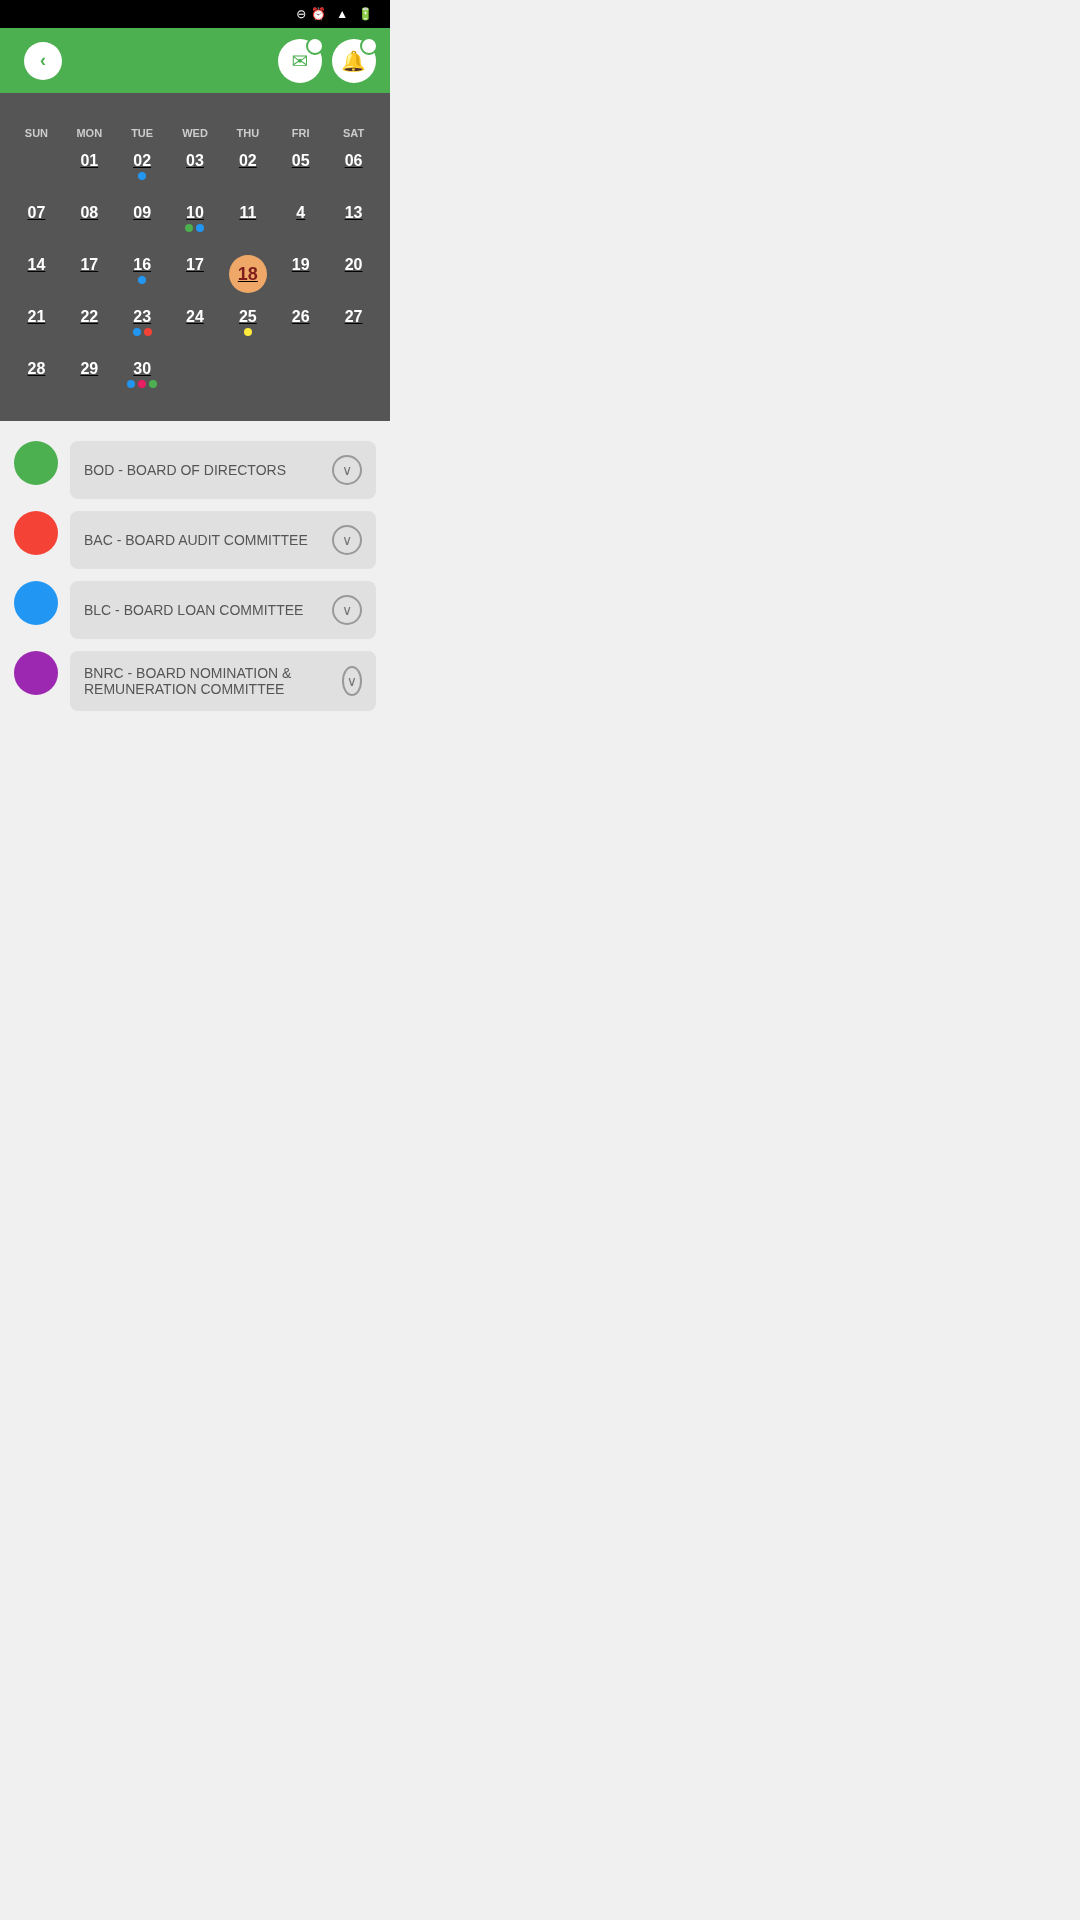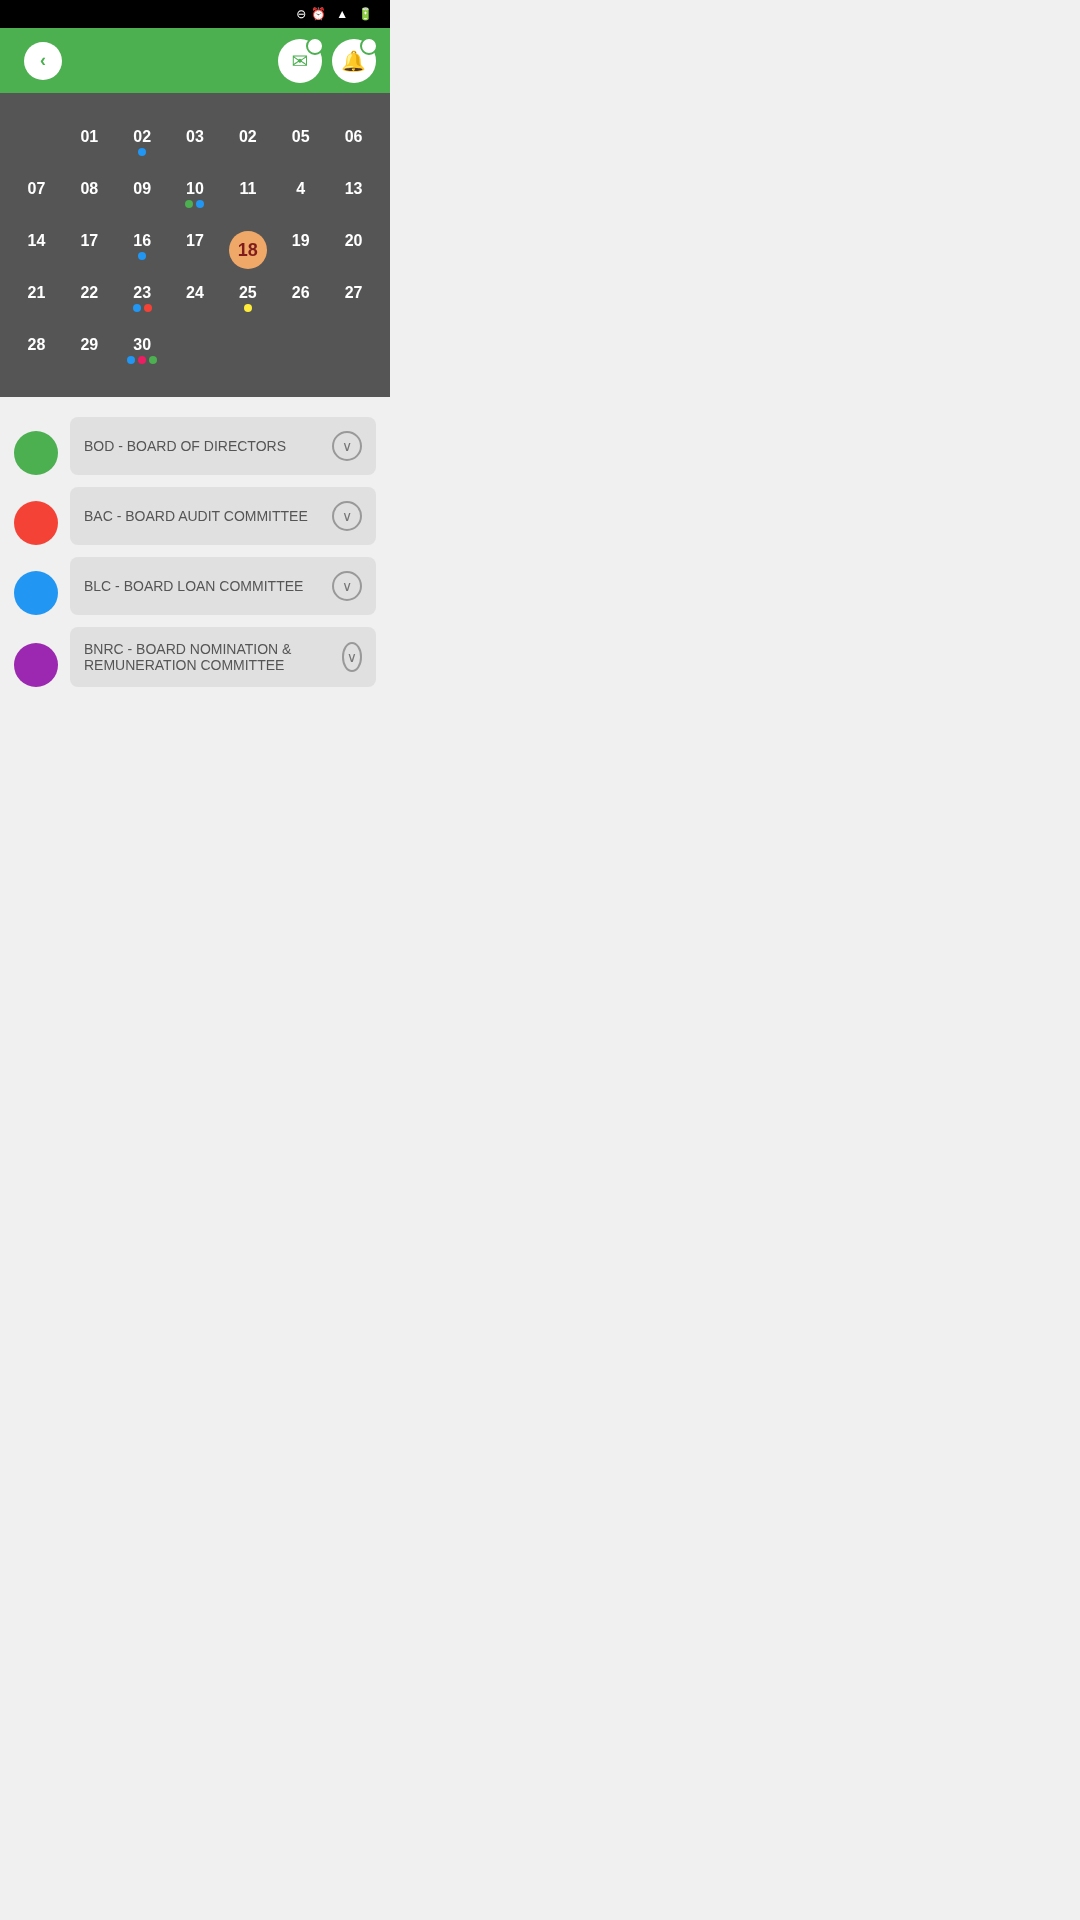--- a/index.html
+++ b/index.html
@@ -145,20 +145,21 @@
     }
     .cal-cell {
       text-align: center;
       padding: 6px 2px;
       position: relative;
       min-height: 52px;
       display: flex;
       flex-direction: column;
       align-items: center;
       cursor: pointer;
+      text-decoration: underline;
     }
     .cal-cell .day-num {
       color: #fff;
       font-size: 16px;
       font-weight: bold;
       line-height: 1.2;
     }
     .cal-cell.empty .day-num { color: transparent; }
     .cal-cell.today-cell .day-num-circle {
       background: #f0a868;
@@ -189,21 +190,21 @@
     .dot-yellow { background: #ffeb3b; }
     .dot-pink { background: #e91e63; }
 
     
     .legend-section {
       background: #f0f0f0;
       padding: 20px 14px;
     }
     .legend-item {
       display: flex;
-      align-items: flex-end;
+      align-items: flex-start;
       margin-bottom: 12px;
       gap: 12px;
     }
     .legend-dot {
       width: 44px;
       height: 44px;
       border-radius: 50%;
       flex-shrink: 0;
     }
     .legend-label-box {
@@ -266,20 +267,29 @@
   </div>
 </div>
 
 <div class="calendar-wrapper">
   <div class="calendar-header">
     <button class="cal-nav"></button>
     <span class="cal-month-title"></span>
     <button class="cal-nav"></button>
   </div>
 
+  <div class="cal-grid">
+    <div class="cal-day-header">SUN</div>
+    <div class="cal-day-header">MON</div>
+    <div class="cal-day-header">TUE</div>
+    <div class="cal-day-header">WED</div>
+    <div class="cal-day-header">THU</div>
+    <div class="cal-day-header">FRI</div>
+    <div class="cal-day-header">SAT</div>
+  </div>
 
   <div class="cal-grid" id="cal-body">
   <div class="cal-cell empty">
         <span class="day-num"></span>
       </div>
       <div class="cal-cell">
         <span class="day-num">01</span>
       </div>
       <div class="cal-cell">
         <span class="day-num">02</span>

